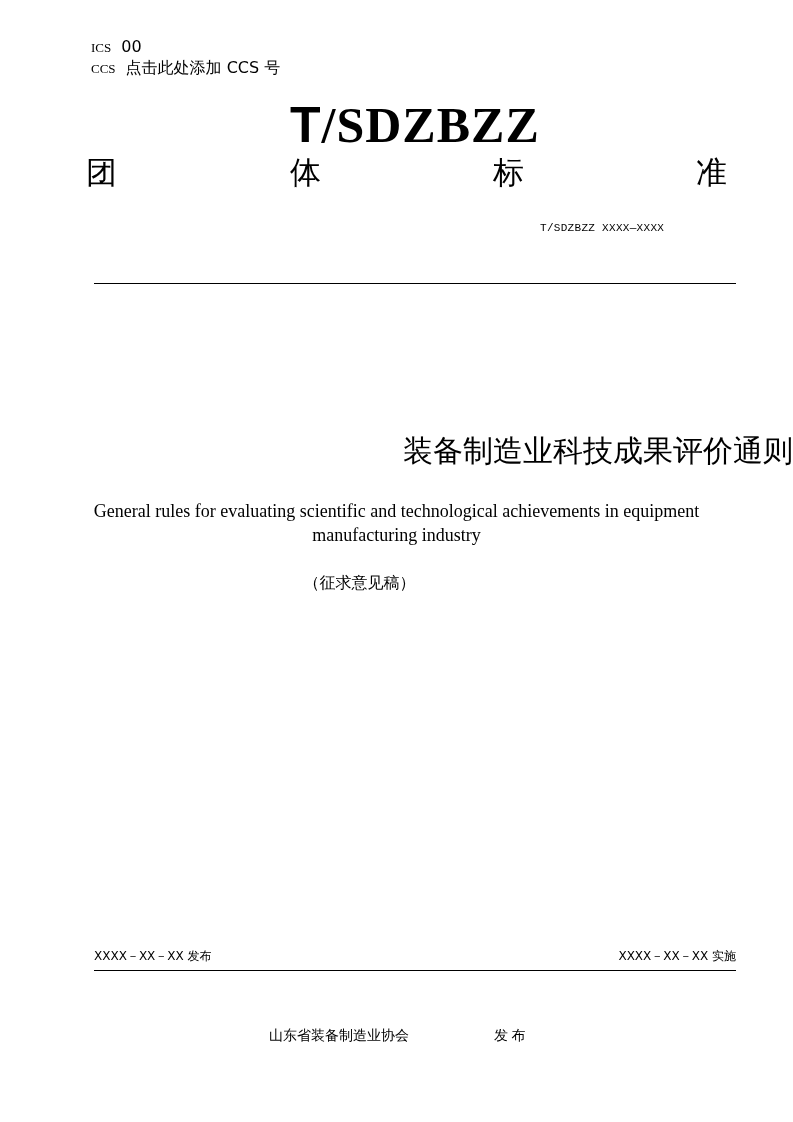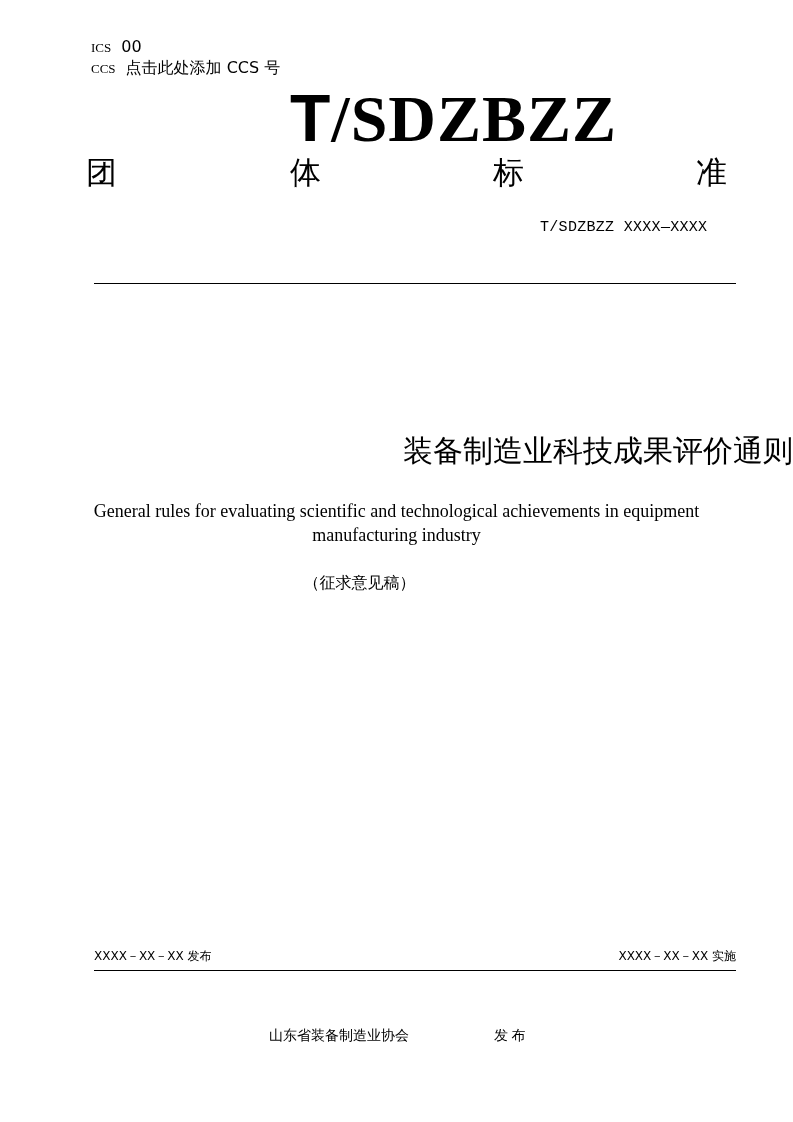--- a/index.html
+++ b/index.html
@@ -1,23 +1,23 @@
 <!DOCTYPE html>
 <html><head>
   <meta charset="utf-8">
   <style>
     html, body { margin: 0; padding: 0; background: #ffffff; }
     body { width: 793px; height: 1122px; position: relative; overflow: hidden; color: #000; }
     .abs { position: absolute; white-space: nowrap; }
     .meta { font-family: "Liberation Serif", serif; font-size: 13px; line-height: 16px; }
     .meta .val { font-family: "DejaVu Sans", sans-serif; font-size: 16px; margin-left: 10px; }
-    .code-big { font-family: "Liberation Serif", serif; font-weight: bold; font-size: 66px; line-height: 68px; letter-spacing: 1px; }
+    .code-big { font-family: "Liberation Serif", serif; font-weight: bold; font-size: 50px; line-height: 82px; letter-spacing: 1px; }
     .code-big .t { font-family: "Liberation Sans", sans-serif; font-weight: bold; }
     .std-char { font-family: "DejaVu Sans", sans-serif; font-size: 31px; line-height: 34px; }
-    .std-no { font-family: "Liberation Mono", monospace; font-size: 15px; line-height: 18px; letter-spacing: 0.3px; }
+    .std-no { font-family: "Liberation Mono", monospace; font-size: 11px; line-height: 18px; letter-spacing: 0.3px; }
     .rule { position: absolute; height: 0; border-top: 1.5px solid #000; }
     .title-cn { font-family: "DejaVu Sans", sans-serif; font-size: 30px; line-height: 36px; left: 0; width: 793px; text-align: right; }
     .title-en { font-family: Liberation Serif, serif; font-size: 18px; line-height: 24px; left: 0; width: 793px; text-align: center; white-space: normal; }
     .draft { font-family: "DejaVu Sans", sans-serif; font-size: 16px; line-height: 20px; left: 0; width: 719px; text-align: center; }
     .date { font-family: "DejaVu Sans", sans-serif; font-size: 12px; line-height: 20px; }
     .issuer { font-family: Liberation Serif, serif; font-size: 14px; line-height: 22px; }
   </style>
 </head>
 <body>
 

